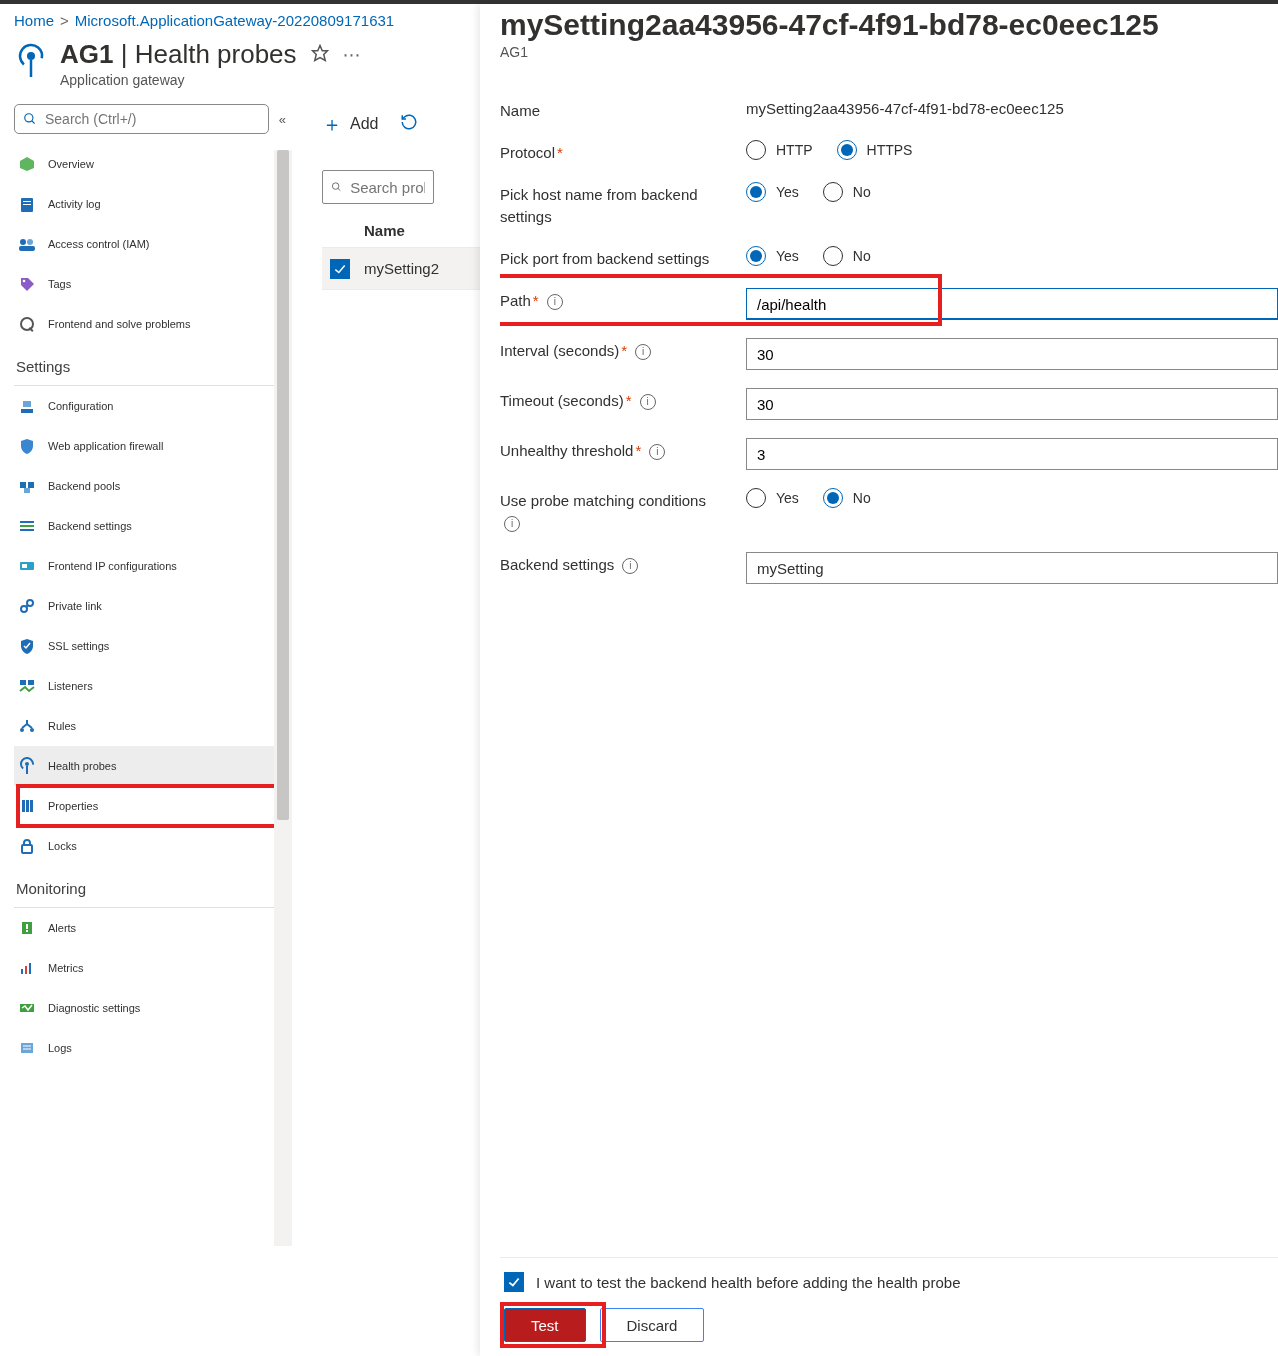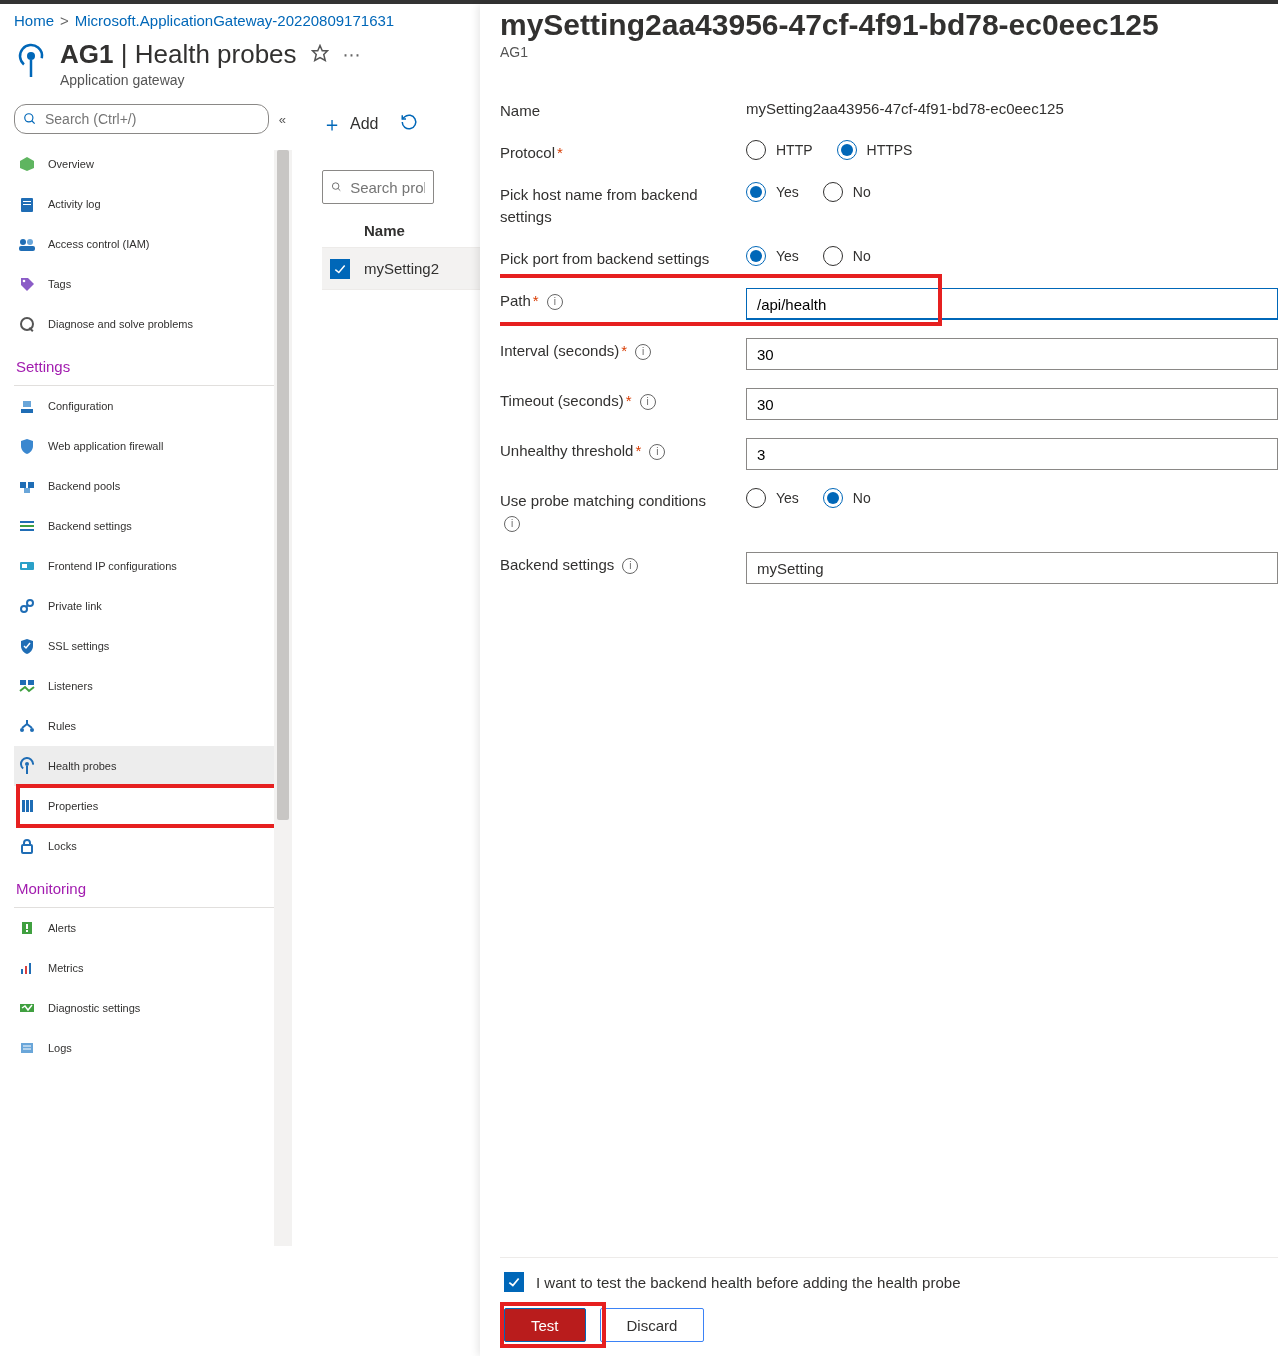--- a/index.html
+++ b/index.html
@@ -20,30 +20,30 @@
   .hdr-title { font-size: 26px; font-weight: 600; }
   .hdr-title .thin { font-weight: 400; }
   .hdr-sub { color: #555; font-size: 14px; margin-top:2px;}
   .star-icon, .more-icon { color:#666; cursor:pointer; }
 
   .body-row { display:flex; flex:1; min-height:0; }
 
   
   .sidebar { width: 292px; border-right: 0; padding: 2px 0 0 14px; position:relative; }
   .search-row { display:flex; align-items:center; gap:10px; margin:2px 6px 10px 0;}
-  .search-box { flex:1; display:flex; align-items:center; border:1px solid #8a8886; border-radius:12px; height:30px; padding:0 8px; gap:8px;}
+  .search-box { flex:1; display:flex; align-items:center; border:1px solid #8a8886; border-radius:5px; height:30px; padding:0 8px; gap:8px;}
   .search-box input { border:none; outline:none; flex:1; font-size:14px; }
   .collapse-caret { font-size:13px; color:#555; cursor:pointer; }
   .side-scroll { position:absolute; right:0; top:50px; bottom:0; width:18px; background:#f3f2f1; }
   .side-scroll .thumb { position:absolute; left:3px; right:3px; top:0; height:670px; background:#c8c6c4; border-radius:2px;}
   .nav-list { list-style:none; }
   .nav-item { display:flex; align-items:center; gap:12px; height:40px; padding-left:4px; cursor:pointer; font-size:11px;}
   .nav-item .ico { width:18px; height:18px; display:flex; align-items:center; justify-content:center;}
   .nav-item.selected { background:#ededed; }
-  .nav-section { font-size:15px; font-weight:500; color:#a21caf; padding:14px 0 6px 2px;}
+  .nav-section { font-size:15px; font-weight:500; color:#404040; padding:14px 0 6px 2px;}
   .nav-divider { height:1px; background:#e1dfdd; margin:4px 14px 0 0;}
   .red-box-nav { position:absolute; left:2px; right:12px; border:4px solid #e62020; pointer-events:none; }
 
   
   .main-col { flex:1; padding: 4px 0 0 30px; position:relative; min-width:0;}
   .toolbar { display:flex; align-items:center; gap:22px; height:40px;}
   .toolbar-btn { display:flex; align-items:center; gap:8px; color:#323130; font-size:16px; cursor:pointer;}
   .toolbar-btn .plus { color:#0067b8; font-size:20px; font-weight:300;}
   .refresh { color:#0067b8; font-size:18px; cursor:pointer;}
   .main-search { margin-top:26px; display:flex; align-items:center; border:1px solid #8a8886; border-radius:2px; height:34px; padding:0 8px; gap:8px; width:112px; overflow:hidden;}
@@ -176,21 +176,21 @@
             </span>
             <span>Tags</span>
           </li>
           <li class="nav-item">
             <span class="ico">
               <svg width="16" height="16">
                 <circle cx="8" cy="8" r="6" fill="none" stroke="#555" stroke-width="2"></circle>
                 <rect x="11" y="11" width="5" height="2" transform="rotate(45 11 11)" fill="#555"></rect>
               </svg>
             </span>
-            <span>Diagnose and solve problems</span>
+            <span>Frontend and solve problems</span>
           </li>
         </ul>
       <div class="nav-section">Settings</div>
       <div class="nav-divider"></div>
       <ul class="nav-list" id="nav-settings" style="position:relative;">
           <li class="nav-item">
             <span class="ico">
               <svg width="16" height="16">
                 <rect x="2" y="11" width="12" height="4" fill="#1f6db5"></rect>
                 <rect x="4" y="3" width="8" height="6" fill="#6aa6d9"></rect>

